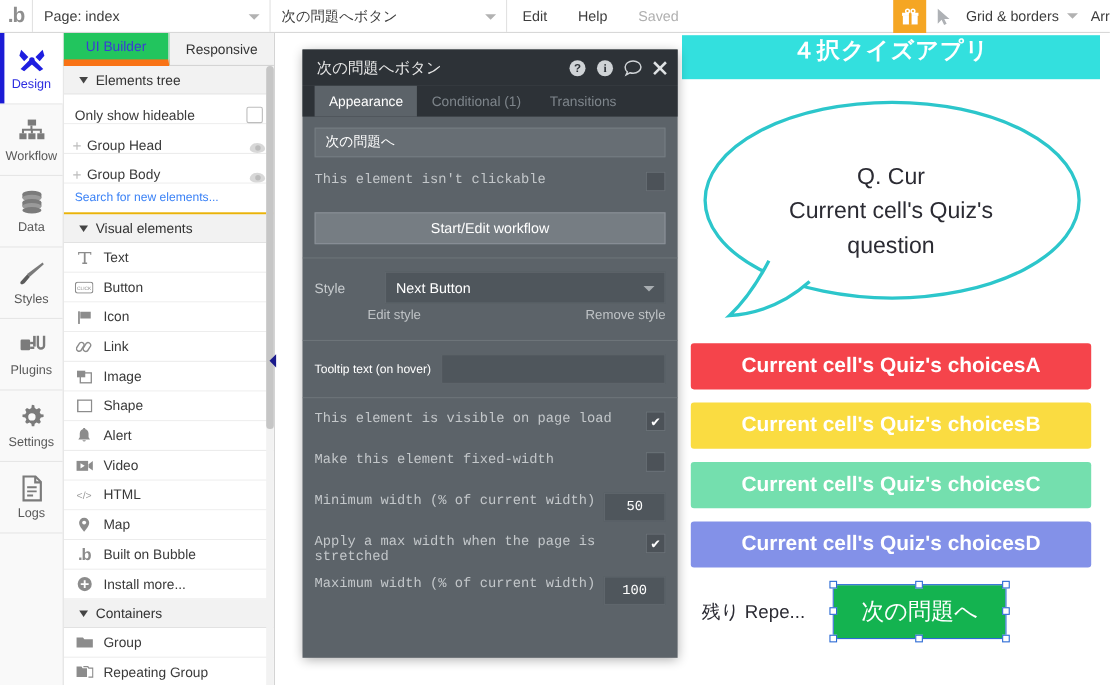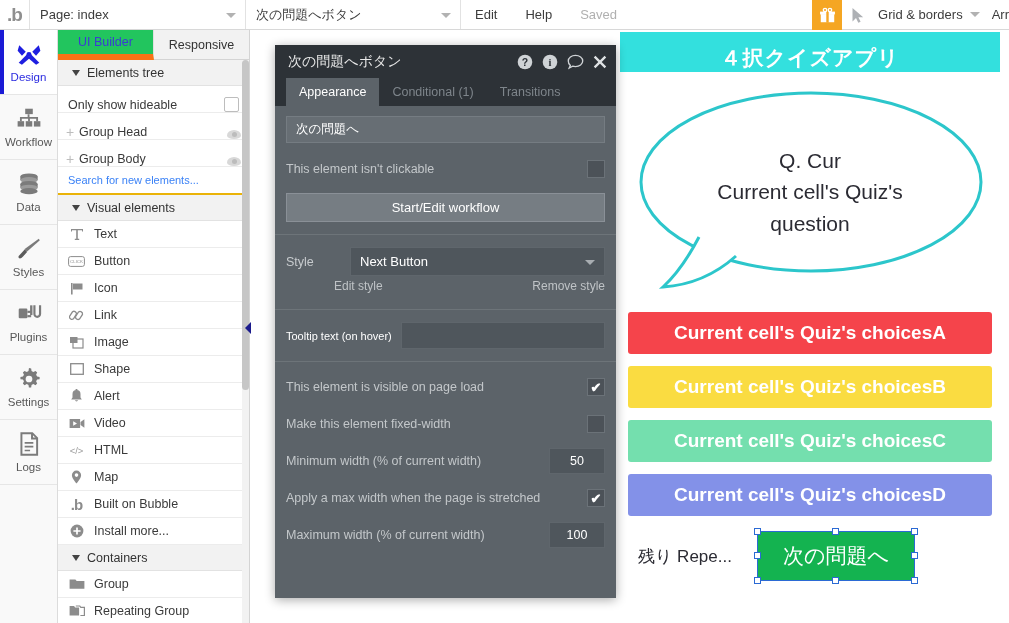--- a/index.html
+++ b/index.html
@@ -183,22 +183,23 @@
     color: #7e858b; cursor: pointer;
   }
   .pe-tab.active { background: #5c6369; color: #ffffff; }
   .pe-body { flex: 1; padding: 10px 11px 0 11px; overflow: hidden; }
   .pe-input {
     height: 27px; background: #676e74; border: 1px solid #757c82;
     display: flex; align-items: center; padding: 0 9px;
     font-size: 12.5px; color: #ffffff; margin-bottom: 13px;
   }
   .pe-line {
-    display: flex; align-items: center; min-height: 26px;
+    display: flex; min-height: 26px;
     margin-bottom: 11px;
+    font-family: Liberation Mono, monospace;
   }
   .pe-label { font-size: 12.5px; color: #c3c7ca; flex: 1; }
   .pe-check {
     width: 18px; height: 18px; background: #4c5258; border: 1px solid #6b7278;
     display: flex; align-items: center; justify-content: center; flex: none;
     cursor: pointer;
   }
   .pe-check.on { color: #ffffff; font-size: 13px; font-weight: bold; }
   .pe-btn {
     height: 29px; background: #767d83; border: 1px solid #8a9097;
@@ -237,21 +238,21 @@
   
   .canvas {
     position: absolute; left: 250px; top: 30px; right: 0; bottom: 0;
     background: #ffffff; overflow: hidden;
   }
   .app-frame {
     position: absolute; left: 370px; top: 2px; width: 380px; height: 591px;
     background: #ffffff;
   }
   .app-header {
-    height: 40px; background: #33e0de; display: flex; align-items: flex-end;
+    height: 40px; background: #33e0de; display: flex; align-items: flex-start;
     justify-content: center;
   }
   .app-title {
     font-size: 21px; font-weight: bold; color: #ffffff; letter-spacing: 1px;
   }
   .bubble-wrap {
     position: relative; height: 240px; display: flex; align-items: center;
     justify-content: center;
   }
   .bubble-svg { position: absolute; left: 15px; top: 10px; }

